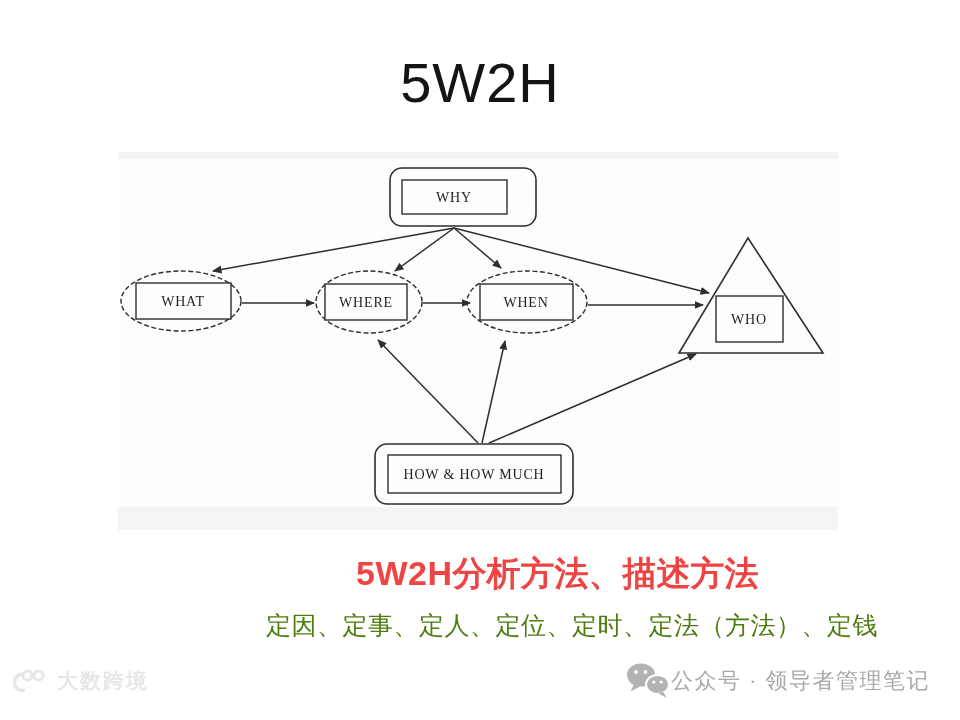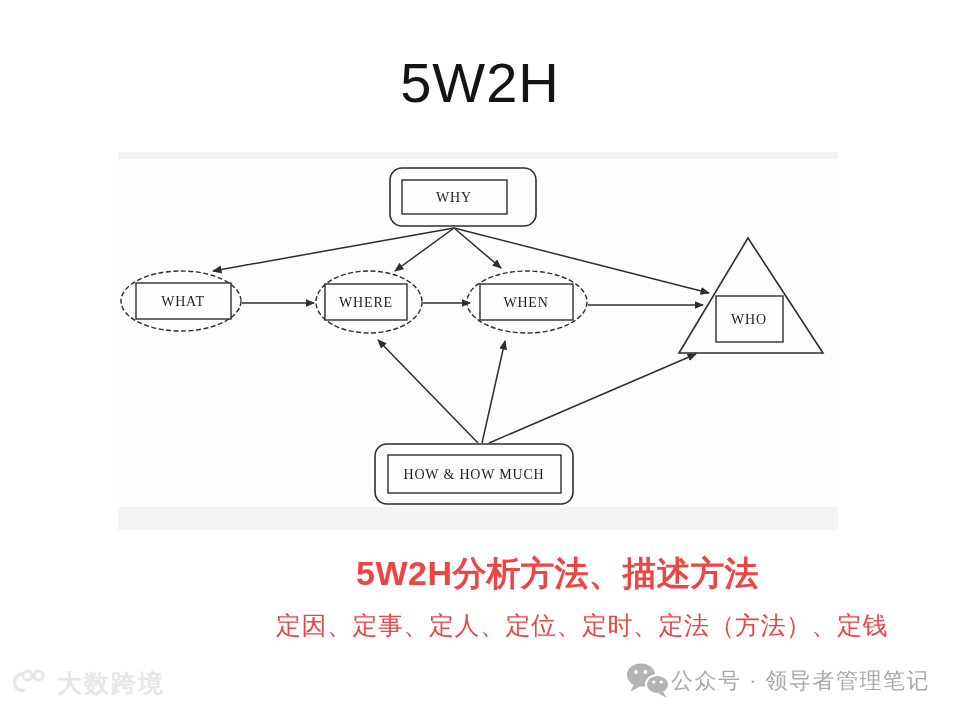--- a/index.html
+++ b/index.html
@@ -52,34 +52,33 @@
   .red-heading .latin {
     font-family: "Liberation Sans", "DejaVu Sans", sans-serif;
     font-weight: bold;
     letter-spacing: 0.5px;
   }
   .description {
     position: absolute;
     left: 266px;
     top: 609px;
     white-space: nowrap;
-    color: #ef4444;
+    color: #4d7c0f;
     font-size: 25px;
     letter-spacing: 0.5px;
     font-family: "Liberation Serif", "DejaVu Serif", serif;
-    margin-left: 10px;
   }
   .footer-left {
     position: absolute;
     left: 10px;
     top: 667px;
     display: flex;
     gap: 7px;
     color: #e7e7e7;
-    font-size: 25px;
+    font-size: 21px;
     font-weight: bold;
     letter-spacing: 2px;
     font-family: "Liberation Sans", "DejaVu Sans", sans-serif;
     user-select: none;
   }
   .footer-right {
     position: absolute;
     right: 30px;
     top: 662px;
     display: flex;

